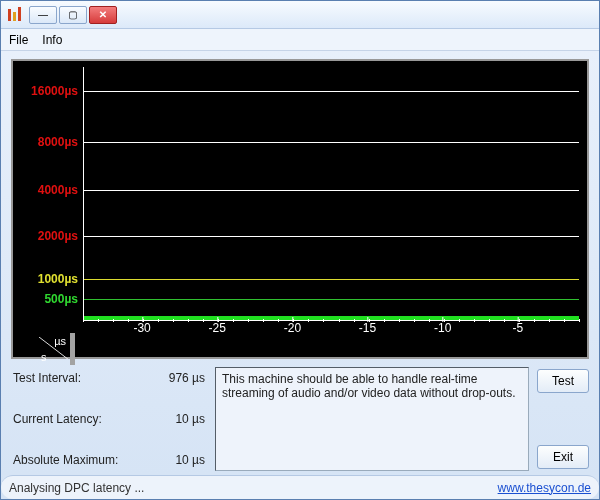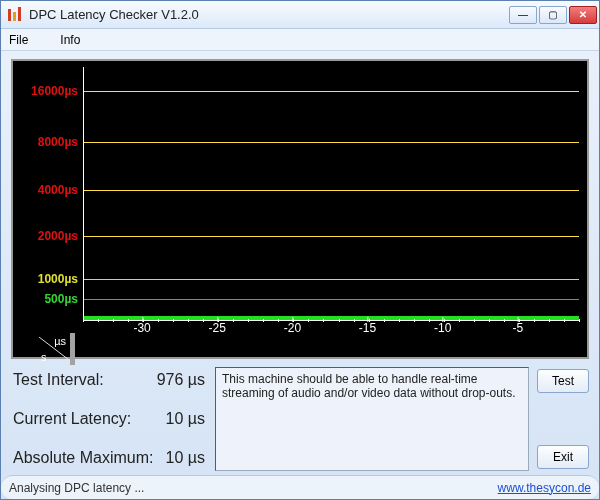--- a/index.html
+++ b/index.html
@@ -4,66 +4,65 @@
 <style>
 * { box-sizing: border-box; margin: 0; padding: 0; }
 body { font-family: "Segoe UI", Tahoma, sans-serif; font-size: 12px; background: #fff; width: 600px; height: 500px; overflow: hidden; }
 .window { width: 600px; height: 500px; border: 1px solid #5a7fb0; background: linear-gradient(#e8f0fb, #d6e4f5); display: flex; flex-direction: column; }
 .titlebar { height: 28px; background: linear-gradient(#f7fbff, #dce9f9); display: flex; align-items: center; padding: 0 2px 0 6px; border-bottom: 1px solid #b5c9e4; }
 .titlebar .icon { width: 16px; height: 16px; margin-right: 6px; display: inline-flex; }
 .titlebar .title { flex: 1; color: #222; font-size: 13px; }
 .window-btns { display: flex; gap: 2px; }
 .window-btn { width: 28px; height: 18px; border: 1px solid #8aa6cc; border-radius: 2px; background: linear-gradient(#f9fcff,#dbe8f8); display: flex; align-items: center; justify-content: center; font-size: 10px; }
 .window-btn.close { background: linear-gradient(#f37d7d,#d63b3b); border-color: #a02020; color: #fff; font-weight: bold; }
-.menubar { height: 22px; display: flex; align-items: center; gap: 32px; padding: 0 8px; background: #eef4fc; border-bottom: 1px solid #c6d4e8; font-size: 12px; }
+.menubar { height: 22px; display: flex; align-items: center; gap: 14px; padding: 0 8px; background: #eef4fc; border-bottom: 1px solid #c6d4e8; font-size: 12px; }
 .menu-item { cursor: default; }
 .client { flex: 1; padding: 8px 10px 0 10px; display: flex; flex-direction: column; background: linear-gradient(#e8f0fb,#d6e4f5); }
 .chart-frame { border: 2px solid #999; background: #000; height: 300px; position: relative; }
 .chart-plot { position: absolute; left: 70px; right: 8px; top: 6px; bottom: 36px; border-left: 1px solid #fff; border-bottom: 1px solid #fff; }
 .grid-line { position: absolute; left: 0; right: 0; height: 1px; }
-.grid-line.red { background: #fde047; }
+.grid-line.red { background: #ffffff; }
 .grid-line.yellow { background: #dcdc30; }
 .grid-line.green { background: #30c030; }
 .y-label { position: absolute; right: calc(100% + 6px); transform: translateY(-50%); font-size: 12px; font-weight: bold; white-space: nowrap; }
 .y-label.red { color: #e01010; }
 .y-label.yellow { color: #e0e030; }
 .y-label.green { color: #30d830; }
 .data-band { position: absolute; left: 0; right: 0; bottom: 0; height: 4px; background: #20e020; }
 .x-axis { position: absolute; left: 70px; right: 8px; bottom: 0; height: 36px; }
 .x-zero { position: absolute; left: -48px; top: 12px; width: 40px; height: 32px; border-right: 5px solid #a3a3a3; }
 .x-zero .mu { position:absolute; top:2px; right:4px; color:#fff; font-size:11px; }
 .x-zero .sec { position:absolute; bottom:2px; left:6px; color:#fff; font-size:11px; }
 .x-zero .diag { position:absolute; left:4px; top:4px; right:2px; bottom:2px; }
 .tick { position: absolute; top: 0; color: #fff; font-size: 12px; transform: translateX(-50%); margin-left: 14px; }
 .tick::before { content: ""; position: absolute; top: -4px; left: 50%; width: 1px; height: 5px; background: #fff; }
 .minor-tick { position:absolute; top:-2px; width:1px; height:3px; background:#fff; }
 .lower { display: flex; margin-top: 8px; gap: 8px; height: 104px; }
 .stats { width: 196px; padding: 4px 2px; display: flex; flex-direction: column; justify-content: space-between; color: #222; }
-.stat-row { display: flex; justify-content: space-between; font-size: 16px; }
+.stat-row { display: flex; justify-content: space-between; font-size: 12px; }
 .message-box { flex: 1; border: 1px inset #9ab; background: #eef3fb; padding: 4px 6px; font-size: 12px; color: #222; }
 .buttons { width: 52px; display: flex; flex-direction: column; justify-content: space-between; padding: 2px 0; }
 .btn { height: 24px; border: 1px solid #8aa6cc; border-radius: 3px; background: linear-gradient(#fdfefe,#e3ecf7); font-size: 12px; display:flex; align-items:center; justify-content:center; cursor: default; }
 .btn.hover { border-color: #3c7fb1; box-shadow: 0 0 2px #7ab6e8 inset; }
 .statusbar { height: 24px; border-top: 1px solid #b5c9e4; background: #edf3fb; display: flex; align-items: center; padding: 0 8px; font-size: 12px; color: #333; border-radius: 12px; }
 .statusbar .link { margin-left: auto; color: #1a4fd1; text-decoration: underline; }
 </style>
 </head>
 <body>
 
 <div class="window">
 
   <div class="titlebar">
     <span class="icon">
       <svg viewBox="0 0 16 16">
           <rect x="1" y="2" width="3" height="12" fill="#d04020"></rect>
           <rect x="6" y="5" width="3" height="9" fill="#e0a020"></rect>
           <rect x="11" y="0" width="3" height="14" fill="#d04020"></rect>
         </svg>
     </span>
-    <span class="title">DPC Latency Checker V1.2.0</span>
     <div class="window-btns">
       <div class="window-btn">—</div>
       <div class="window-btn">▢</div>
       <div class="window-btn close">✕</div>
     </div>
   </div>
 
   <div class="menubar">
     <span class="menu-item">File</span>
     <span class="menu-item">Info</span>

